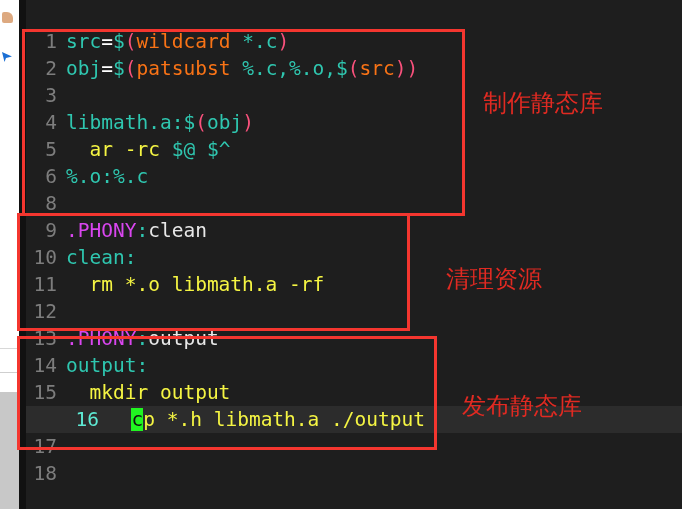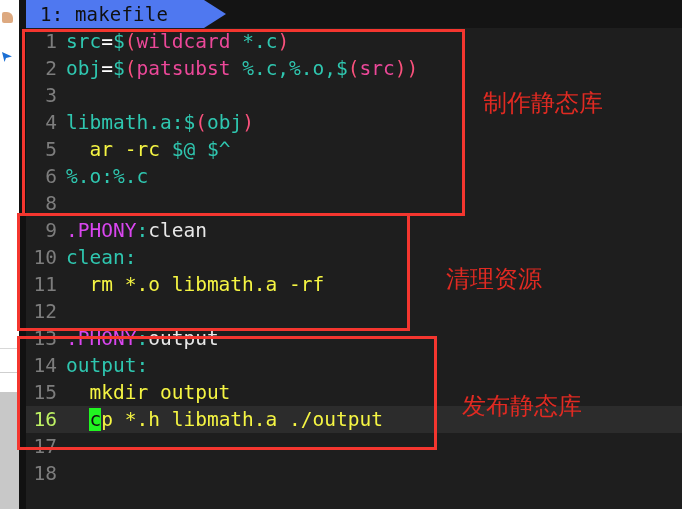--- a/index.html
+++ b/index.html
@@ -52,32 +52,32 @@
     background:#1e1e1e;
   }
   .line{
     position:relative; height:27px; line-height:27px;
     font-size:19.5px; white-space:pre;
   }
   .line .ln{
     display:inline-block; width:40px; text-align:right;
     color:#7d7d7d; padding-right:9px; user-select:none;
   }
-  .line.current .ln{ color:#bef264; }
+  .line.current .ln{ color:#5eead4;margin-left:42px; }
   .line.current{ background:#2c2c2c; }
   .line.current::after{
     content:""; position:absolute; left:0; top:0; height:27px; width:656px;
     background:#2c2c2c; z-index:-1;
   }
   .code-txt{ display:inline; }
 
   
   .t-var   { color:#2fc7b0; }  
   .t-op    { color:#ffffff; }  
-  .t-func  { color:#ec4899; }  
+  .t-func  { color:#f97316; }  
   .t-paren { color:#f9517c; }
   .t-dollar{ color:#2fc7b0; }
   .t-white { color:#e8e8e8; }
   .t-cmd   { color:#f5f543;margin-top:44px; }  
   .t-auto  { color:#2fc7b0; }  
   .t-phony { color:#d946ef; }
   .t-colon { color:#2fc7b0; }
 
   .cursor{
     background:#21f521; color:#101010;
@@ -102,23 +102,20 @@
   <div id="bg-win-icon2"></div>
   <div id="bg-win-sep1"></div>
   <div id="bg-win-sep2"></div>
   <div id="bg-win-grey"></div>
 </div>
 
 <div id="terminal">
 
   <div id="term-left-gutter"></div>
 
-  <div id="tabbar">
-    <div id="tab-makefile">1: makefile</div>
-  </div>
 
   <div id="code">
       <div class="line"><span class="ln">1</span><span class="code-txt"><span class="t-var">src</span><span class="t-op">=</span><span class="t-dollar">$</span><span class="t-paren">(</span><span class="t-func">wildcard</span><span class="t-var"> *.c</span><span class="t-paren">)</span></span></div>
       <div class="line"><span class="ln">2</span><span class="code-txt"><span class="t-var">obj</span><span class="t-op">=</span><span class="t-dollar">$</span><span class="t-paren">(</span><span class="t-func">patsubst</span><span class="t-var"> %.c,%.o,</span><span class="t-dollar">$</span><span class="t-paren">(</span><span class="t-func">src</span><span class="t-paren">)</span><span class="t-paren">)</span></span></div>
       <div class="line"><span class="ln">3</span><span class="code-txt"><span class="t-white"></span></span></div>
       <div class="line"><span class="ln">4</span><span class="code-txt"><span class="t-var">libmath.a</span><span class="t-colon">:</span><span class="t-dollar">$</span><span class="t-paren">(</span><span class="t-var">obj</span><span class="t-paren">)</span></span></div>
       <div class="line"><span class="ln">5</span><span class="code-txt"><span class="t-cmd">  </span><span class="t-cmd">ar -rc </span><span class="t-auto">$@</span><span class="t-cmd"> </span><span class="t-auto">$^</span></span></div>
       <div class="line"><span class="ln">6</span><span class="code-txt"><span class="t-var">%.o</span><span class="t-colon">:</span><span class="t-var">%.c</span></span></div>
       <div class="line"><span class="ln">8</span><span class="code-txt"><span class="t-white"></span></span></div>
       <div class="line"><span class="ln">9</span><span class="code-txt"><span class="t-phony">.PHONY</span><span class="t-colon">:</span><span class="t-white">clean</span></span></div>

